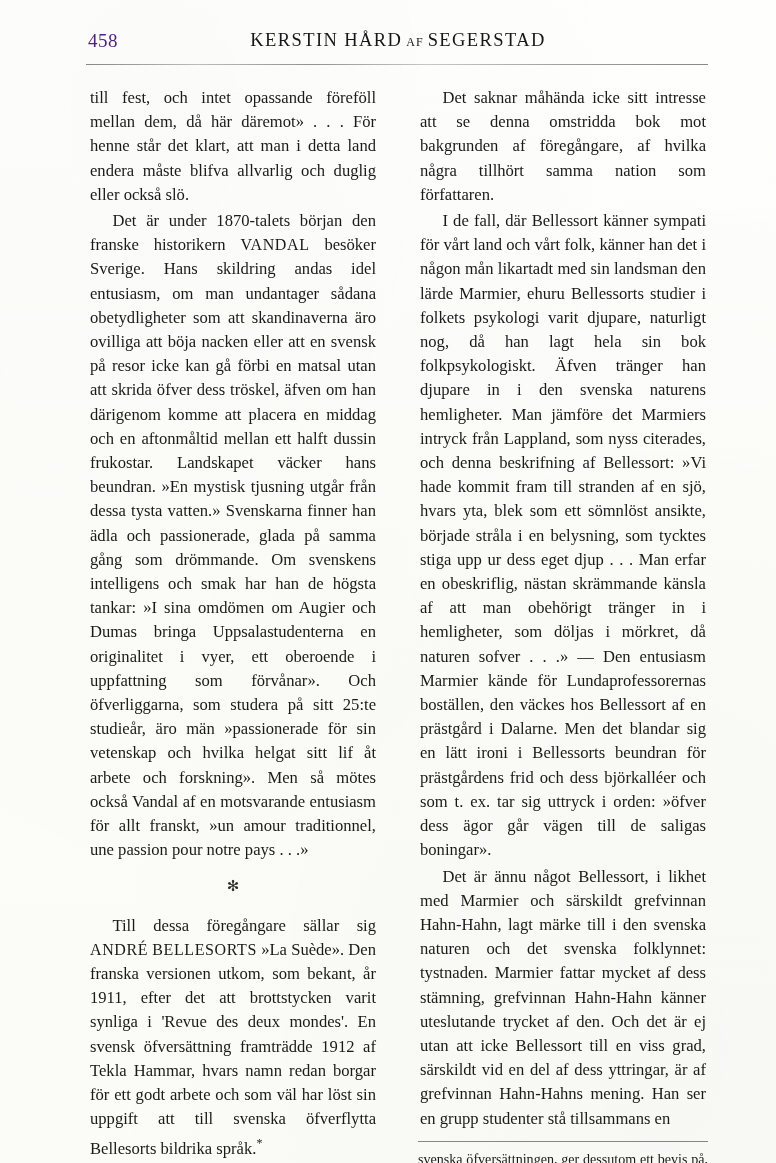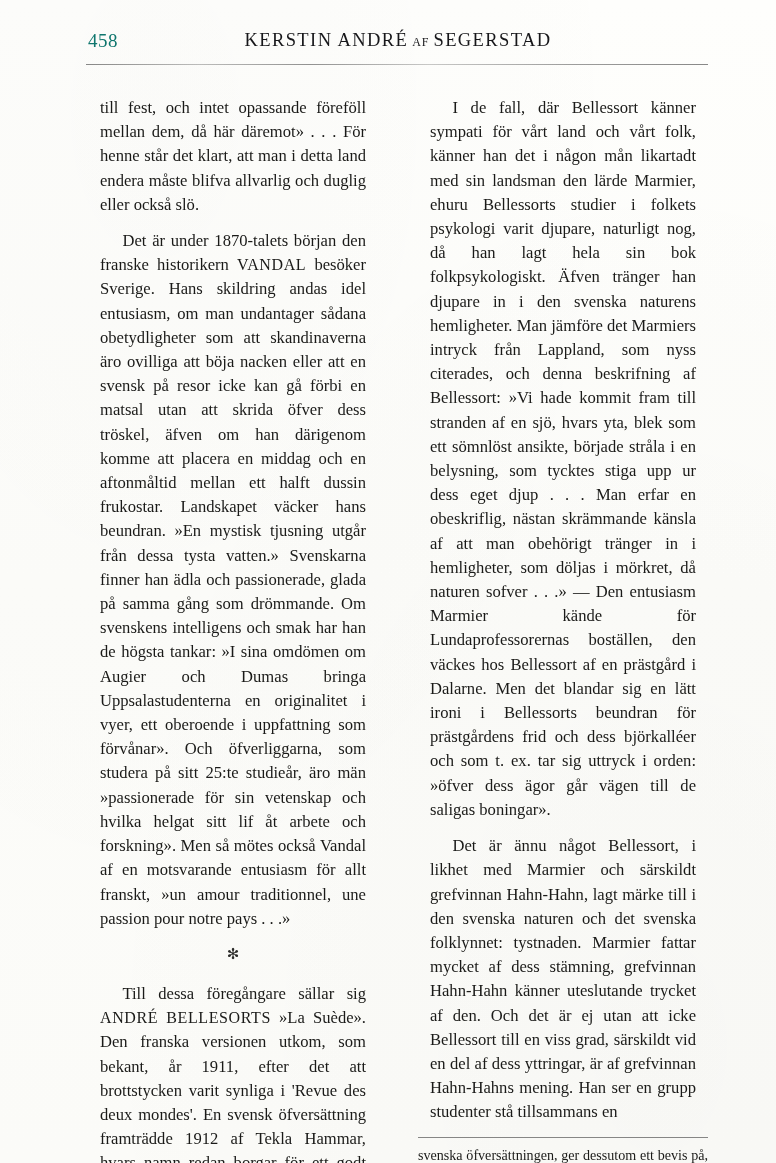--- a/index.html
+++ b/index.html
@@ -37,21 +37,21 @@
     top: 30px;
     width: 620px;
     height: 30px;
   }
   .folio {
     position: absolute;
     left: 0;
     top: 0;
     font-size: 19px;
     letter-spacing: 0.5px;
-    color: #0f766e;
+    color: #4c1d95;
   }
   .head-title {
     position: absolute;
     left: 0;
     top: 0;
     width: 620px;
     text-align: center;
     font-size: 18.5px;
     letter-spacing: 1.4px;
     color: #17171a;
@@ -88,21 +88,21 @@
     width: 290px;
   }
   #col-left  { left: 0; }
   #col-right { left: 330px; }
 
   .para {
     font-size: 16.6px;
     line-height: 24.2px;
     text-align: justify;
     text-justify: inter-word;
-    margin: 12px;
+    margin: 2px;
     hyphens: manual;
   }
   .para.indent { text-indent: 1.35em; }
   .para .smallcap {
     font-size: 16px;
     letter-spacing: 0.6px;
   }
 
   .star-sep {
     text-align: center;
@@ -134,21 +134,21 @@
   }
 </style>
 </head>
 <body>
 
 <div id="page">
   <div id="paper-texture"></div>
 
   <div id="running-head">
     <span class="folio">458</span>
-    <span class="head-title"><span>KERSTIN ANDRÉ</span><span class="smallcap">&nbsp;<span>AF</span>&nbsp;</span><span>SEGERSTAD</span></span>
+    <span class="head-title"><span>KERSTIN HÅRD</span><span class="smallcap">&nbsp;<span>AF</span>&nbsp;</span><span>SEGERSTAD</span></span>
   </div>
   <div id="head-rule"></div>
 
   <div id="columns">
 
     <div class="column" id="col-left">
 
       <p class="para">till fest, och intet opassande föreföll mellan dem, då här däremot» . . . För henne står det klart, att man i detta land endera måste blifva allvarlig och duglig eller också slö.</p>
 
       <p class="para indent">Det är under 1870-talets början den franske historikern <span class="smallcap">VANDAL</span> besöker Sverige. Hans skildring andas idel entusiasm, om man undantager sådana obetydligheter som att skandinaverna äro ovilliga att böja nacken eller att en svensk på resor icke kan gå förbi en matsal utan att skrida öfver dess tröskel, äfven om han därigenom komme att placera en middag och en aftonmåltid mellan ett halft dussin frukostar. Landskapet väcker hans beundran. »En mystisk tjusning utgår från dessa tysta vatten.» Svenskarna finner han ädla och passionerade, glada på samma gång som drömmande. Om svenskens intelligens och smak har han de högsta tankar: »I sina omdömen om Augier och Dumas bringa Uppsalastudenterna en originalitet i vyer, ett oberoende i uppfattning som förvånar». Och öfverliggarna, som studera på sitt 25:te studieår, äro män »passionerade för sin vetenskap och hvilka helgat sitt lif åt arbete och forskning». Men så mötes också Vandal af en motsvarande entusiasm för allt franskt, »un amour traditionnel, une passion pour notre pays . . .»</p>
@@ -159,20 +159,21 @@
 
       <div class="footnote-block">
         <div class="footnote-rule"></div>
         <p class="footnote indent"><span class="fn-mark">*</span>
           <span>Den af Bellessort gjorda franska versionen af Frödings »Inga-lill», hvilken kvarstår i den</span></p>
       </div>
     </div>
 
     <div class="column" id="col-right">
 
+      <p class="para indent">Det saknar måhända icke sitt intresse att se denna omstridda bok mot bakgrunden af föregångare, af hvilka några tillhört samma nation som författaren.</p>
       <p class="para indent">I de fall, där Bellessort känner sympati för vårt land och vårt folk, känner han det i någon mån likartadt med sin landsman den lärde Marmier, ehuru Bellessorts studier i folkets psykologi varit djupare, naturligt nog, då han lagt hela sin bok folkpsykologiskt. Äfven tränger han djupare in i den svenska naturens hemligheter. Man jämföre det Marmiers intryck från Lappland, som nyss citerades, och denna beskrifning af Bellessort: »Vi hade kommit fram till stranden af en sjö, hvars yta, blek som ett sömnlöst ansikte, började stråla i en belysning, som tycktes stiga upp ur dess eget djup . . . Man erfar en obeskriflig, nästan skrämmande känsla af att man obehörigt tränger in i hemligheter, som döljas i mörkret, då naturen sofver . . .» — Den entusiasm Marmier kände för Lundaprofessorernas boställen, den väckes hos Bellessort af en prästgård i Dalarne. Men det blandar sig en lätt ironi i Bellessorts beundran för prästgårdens frid och dess björkalléer och som t. ex. tar sig uttryck i orden: »öfver dess ägor går vägen till de saligas boningar».</p>
       <p class="para indent">Det är ännu något Bellessort, i likhet med Marmier och särskildt grefvinnan Hahn-Hahn, lagt märke till i den svenska naturen och det svenska folklynnet: tystnaden. Marmier fattar mycket af dess stämning, grefvinnan Hahn-Hahn känner uteslutande trycket af den. Och det är ej utan att icke Bellessort till en viss grad, särskildt vid en del af dess yttringar, är af grefvinnan Hahn-Hahns mening. Han ser en grupp studenter stå tillsammans en</p>
 
       <div class="footnote-block">
         <div class="footnote-rule wide"></div>
         <p class="footnote">svenska öfversättningen, ger dessutom ett bevis på, hur fröken Hammar med sin fina uppfattning kunnat göra den med svenska språket obekante Bellessort förtrogen med vår litteraturs skatter.</p>
       </div>
     </div>
 
   </div>

